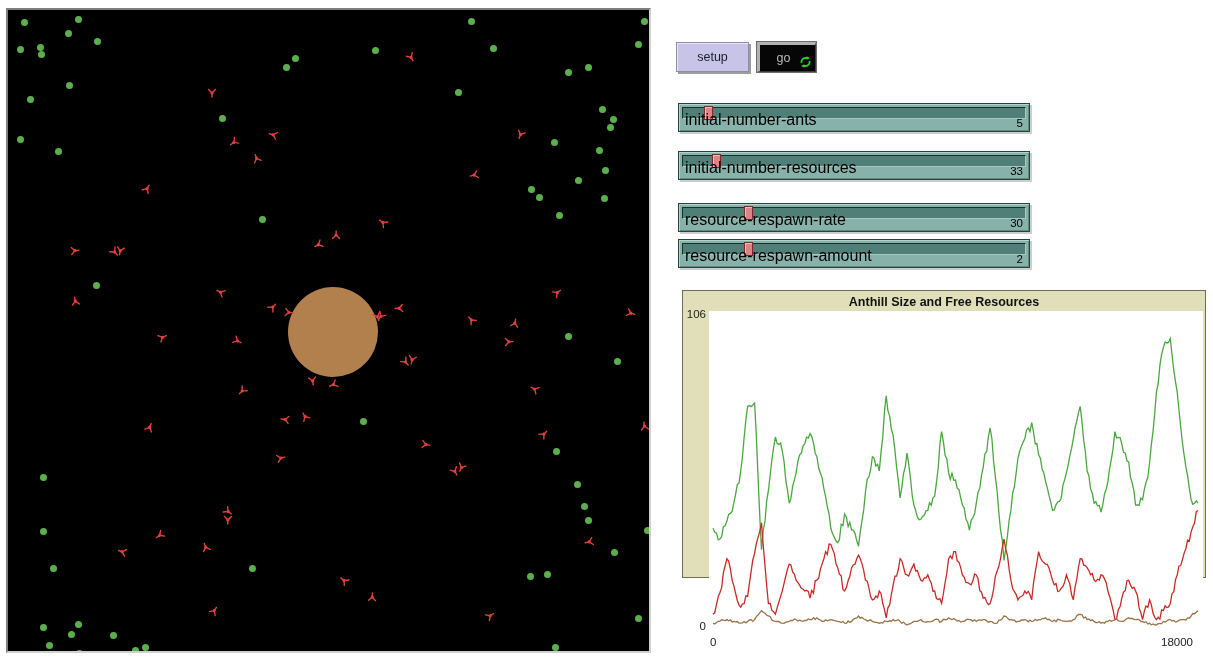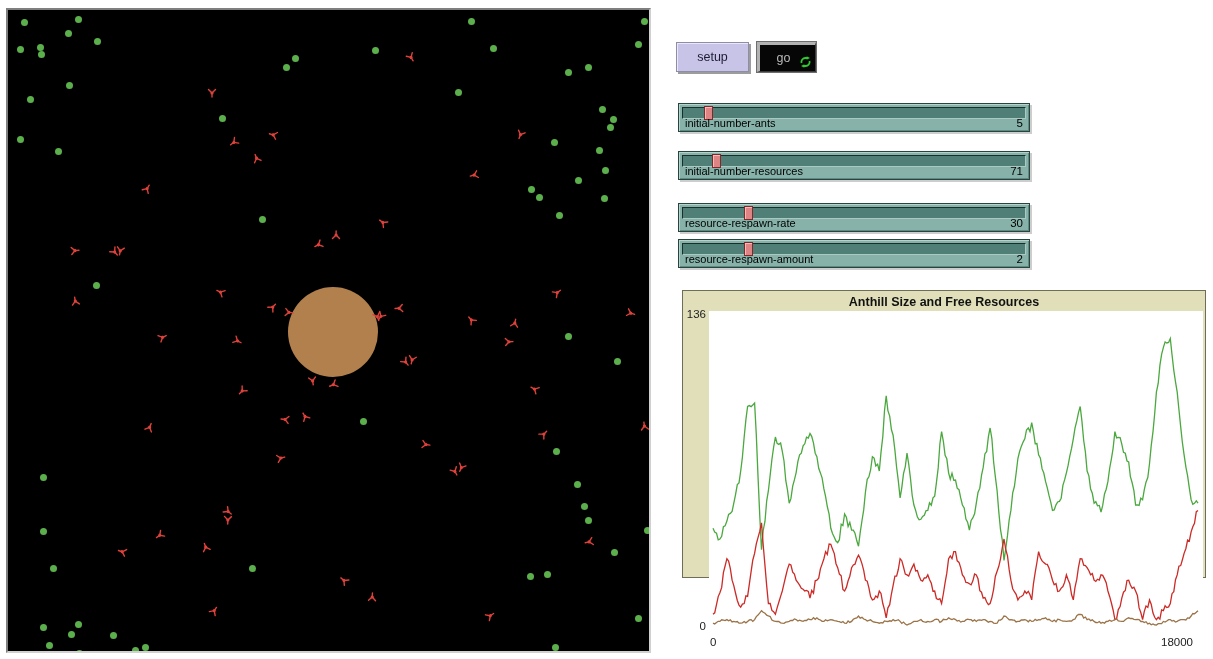--- a/index.html
+++ b/index.html
@@ -47,21 +47,21 @@
     position:absolute;left:3px;right:3px;top:3px;height:10px;
     background:#507f78;
     border-top:1px solid #17302c;border-left:1px solid #17302c;
     border-bottom:1px solid #a9c9c2;border-right:1px solid #a9c9c2;
   }
   .slider .handle{
     position:absolute;top:2px;width:9px;height:14px;
     background:#df8484;border:1px solid #7c2a2a;box-sizing:border-box;
     box-shadow:inset 1px 1px 0 #f2baba;
   }
-  .slider .slider-label{position:absolute;left:6px;bottom:2px;font-size:11px;color:#000;}
+  .slider .slider-label{position:absolute;left:6px;bottom:2px;font-size:16px;color:#000;}
   .slider .slider-value{position:absolute;right:6px;bottom:2px;font-size:11.5px;color:#000;}
   
   #plot{
     position:absolute;left:682px;top:290px;width:524px;height:288px;box-sizing:border-box;
     background:#e0dfba;border:1px solid #6d6d58;
   }
   #plot-title{position:absolute;left:0;right:0;top:4px;text-align:center;
     font-weight:bold;font-size:12.5px;color:#111;}
   #plot-area{position:absolute;left:26px;top:20px;width:494px;height:322px;background:#ffffff;}
   .axis-label{position:absolute;font-size:11.5px;color:#222;}
@@ -578,21 +578,21 @@
 <div class="slider" style="top:103px">
   <div class="groove"></div>
   <div class="handle" style="left: 25px;"></div>
   <span class="slider-label">initial-number-ants</span>
   <span class="slider-value">5</span>
 </div>
 <div class="slider" style="top:151px">
   <div class="groove"></div>
   <div class="handle" style="left: 33px;"></div>
   <span class="slider-label">initial-number-resources</span>
-  <span class="slider-value">71</span>
+  <span class="slider-value">33</span>
 </div>
 <div class="slider" style="top:203px">
   <div class="groove"></div>
   <div class="handle" style="left: 65px;"></div>
   <span class="slider-label">resource-respawn-rate</span>
   <span class="slider-value">30</span>
 </div>
 <div class="slider" style="top:239px">
   <div class="groove"></div>
   <div class="handle" style="left: 65px;"></div>
@@ -602,17 +602,17 @@
 
 <div id="plot">
   <div id="plot-title">Anthill Size and Free Resources</div>
   <div id="plot-area">
     <svg id="plot-svg" width="494" height="322" viewBox="0 0 494 322">
         <polyline points="4.0,217.3 5.7,221.0 7.5,222.2 9.2,228.9 10.9,228.0 12.7,225.3 14.4,215.8 16.1,214.9 17.9,210.1 19.6,203.4 21.3,202.4 23.1,200.4 24.8,192.2 26.5,183.9 28.3,173.6 30.0,171.9 31.7,160.0 33.4,146.3 35.2,125.8 36.9,108.6 38.6,95.5 40.4,94.6 42.1,95.6 43.8,94.0 45.6,92.0 47.3,123.7 49.0,165.1 50.8,205.5 52.5,238.8 54.2,219.5 56.0,210.2 57.7,189.8 59.4,179.7 61.2,163.9 62.9,148.5 64.6,136.3 66.4,126.0 68.1,132.4 69.8,133.4 71.6,132.0 73.3,140.3 75.0,150.0 76.8,169.7 78.5,179.1 80.2,192.2 81.9,187.7 83.7,175.2 85.4,168.9 87.1,161.8 88.9,150.4 90.6,143.9 92.3,142.2 94.1,134.9 95.8,132.8 97.5,126.1 99.3,127.0 101.0,122.4 102.7,125.3 104.5,132.1 106.2,142.2 107.9,145.7 109.7,157.3 111.4,161.9 113.1,166.9 114.9,177.9 116.6,185.6 118.3,195.5 120.1,203.2 121.8,217.3 123.5,222.5 125.3,226.3 127.0,230.0 128.7,231.6 130.4,228.7 132.2,213.2 133.9,214.6 135.6,203.0 137.4,206.3 139.1,215.5 140.8,211.4 142.6,219.1 144.3,219.2 146.0,222.3 147.8,229.8 149.5,235.2 151.2,221.6 153.0,209.5 154.7,198.9 156.4,181.5 158.2,168.3 159.9,165.8 161.6,159.0 163.4,145.7 165.1,147.0 166.8,154.9 168.6,153.2 170.3,160.0 172.0,141.4 173.8,125.6 175.5,99.8 177.2,84.8 178.9,99.6 180.7,105.1 182.4,118.5 184.1,124.2 185.9,139.2 187.6,156.3 189.3,169.6 191.1,186.9 192.8,176.6 194.5,162.7 196.3,155.6 198.0,142.1 199.7,153.0 201.5,167.6 203.2,184.5 204.9,194.0 206.7,199.6 208.4,206.1 210.1,208.7 211.9,208.3 213.6,205.4 215.3,204.3 217.1,199.6 218.8,199.4 220.5,191.8 222.3,194.2 224.0,186.8 225.7,185.1 227.4,171.8 229.2,156.9 230.9,132.7 232.6,120.6 234.4,130.7 236.1,144.4 237.8,147.8 239.6,161.8 241.3,168.3 243.0,162.2 244.8,169.3 246.5,169.0 248.2,177.2 250.0,178.7 251.7,186.9 253.4,194.0 255.2,196.9 256.9,208.1 258.6,211.2 260.4,219.1 262.1,209.4 263.8,207.0 265.6,202.8 267.3,192.2 269.0,181.5 270.8,177.2 272.5,164.3 274.2,156.4 275.9,142.9 277.7,140.4 279.4,125.6 281.1,117.0 282.9,127.8 284.6,150.7 286.3,165.4 288.1,179.7 289.8,200.9 291.5,218.7 293.3,229.2 295.0,249.5 296.7,238.0 298.5,224.4 300.2,208.8 301.9,199.4 303.7,181.9 305.4,175.5 307.1,162.5 308.9,147.5 310.6,140.5 312.3,135.4 314.1,131.1 315.8,127.8 317.5,119.0 319.3,116.9 321.0,120.6 322.7,111.7 324.4,120.4 326.2,132.7 327.9,132.5 329.6,143.9 331.4,147.3 333.1,157.9 334.8,162.0 336.6,170.7 338.3,176.9 340.0,184.4 341.8,191.4 343.5,199.4 345.2,199.0 347.0,193.9 348.7,191.0 350.4,190.4 352.2,187.2 353.9,174.4 355.6,168.9 357.4,161.8 359.1,154.4 360.8,145.2 362.6,137.2 364.3,127.8 366.0,117.1 367.8,109.9 369.5,101.6 371.2,95.5 372.9,109.9 374.7,129.5 376.4,141.1 378.1,160.0 379.9,164.8 381.6,178.1 383.3,182.3 385.1,192.2 386.8,190.7 388.5,194.8 390.3,194.4 392.0,201.2 393.7,194.4 395.5,183.0 397.2,178.2 398.9,170.7 400.7,157.0 402.4,147.8 404.1,137.3 405.9,120.6 407.6,126.9 409.3,126.3 411.1,126.5 412.8,133.1 414.5,141.3 416.3,142.3 418.0,150.0 419.7,151.0 421.4,165.7 423.2,172.0 424.9,179.7 426.6,194.0 428.4,193.9 430.1,194.4 431.8,187.1 433.6,188.7 435.3,178.6 437.0,171.2 438.8,166.6 440.5,152.8 442.2,134.9 444.0,120.6 445.7,102.5 447.4,81.2 449.2,72.5 450.9,54.4 452.6,43.3 454.4,36.4 456.1,30.9 457.8,32.0 459.6,31.5 461.3,27.5 463.0,43.5 464.8,59.3 466.5,70.9 468.2,81.2 469.9,98.2 471.7,115.9 473.4,131.7 475.1,143.9 476.9,156.1 478.6,164.8 480.3,176.9 482.1,188.7 483.8,193.3 485.5,192.3 487.3,189.8 489.0,192.2" fill="none" stroke="#4aa83e" stroke-width="1.3"></polyline>
         <polyline points="4.0,303.3 5.7,301.8 7.5,293.6 9.2,285.6 10.9,281.8 12.7,276.4 14.4,261.6 16.1,255.0 17.9,247.7 19.6,250.1 21.3,257.4 23.1,269.2 24.8,274.6 26.5,282.0 28.3,289.5 30.0,294.1 31.7,296.1 33.4,293.1 35.2,292.6 36.9,284.8 38.6,285.3 40.4,272.6 42.1,260.6 43.8,249.0 45.6,242.4 47.3,232.9 49.0,226.6 50.8,220.2 52.5,211.9 54.2,234.0 56.0,254.9 57.7,274.9 59.4,292.5 61.2,292.5 62.9,299.4 64.6,300.7 66.4,303.3 68.1,296.9 69.8,291.3 71.6,285.4 73.3,280.0 75.0,272.6 76.8,265.0 78.5,258.1 80.2,253.1 81.9,254.0 83.7,261.2 85.4,263.1 87.1,269.2 88.9,271.7 90.6,274.1 92.3,277.3 94.1,278.2 95.8,279.9 97.5,279.4 99.3,280.4 101.0,287.1 102.7,279.5 104.5,282.2 106.2,269.8 107.9,269.2 109.7,267.2 111.4,257.9 113.1,253.1 114.9,247.7 116.6,240.6 118.3,243.5 120.1,233.0 121.8,233.4 123.5,238.1 125.3,242.6 127.0,252.7 128.7,256.7 130.4,263.1 132.2,264.7 133.9,278.4 135.6,280.0 137.4,276.4 139.1,269.8 140.8,265.2 142.6,256.7 144.3,254.0 146.0,253.2 147.8,247.5 149.5,244.2 151.2,247.5 153.0,252.9 154.7,259.3 156.4,269.2 158.2,270.2 159.9,276.9 161.6,285.6 163.4,288.9 165.1,288.2 166.8,285.0 168.6,286.5 170.3,280.0 172.0,282.4 173.8,292.5 175.5,298.7 177.2,306.8 178.9,296.8 180.7,293.7 182.4,283.0 184.1,274.6 185.9,265.2 187.6,265.2 189.3,258.5 191.1,247.7 192.8,249.7 194.5,256.0 196.3,263.1 198.0,263.9 199.7,265.1 201.5,260.2 203.2,256.4 204.9,253.1 206.7,259.9 208.4,259.5 210.1,265.1 211.9,269.2 213.6,270.1 215.3,267.0 217.1,266.9 218.8,263.9 220.5,268.4 222.3,272.3 224.0,280.2 225.7,280.0 227.4,287.5 229.2,288.6 230.9,287.7 232.6,292.5 234.4,282.5 236.1,271.6 237.8,262.2 239.6,247.7 241.3,244.9 243.0,247.6 244.8,240.7 246.5,240.6 248.2,249.8 250.0,251.4 251.7,256.6 253.4,263.9 255.2,266.4 256.9,271.4 258.6,271.6 260.4,272.8 262.1,273.9 263.8,270.1 265.6,263.0 267.3,263.9 269.0,267.8 270.8,279.7 272.5,281.2 274.2,287.1 275.9,286.5 277.7,291.0 279.4,293.6 281.1,292.5 282.9,286.6 284.6,278.3 286.3,265.5 288.1,260.3 289.8,255.3 291.5,247.8 293.3,236.5 295.0,228.0 296.7,238.1 298.5,244.8 300.2,258.9 301.9,269.2 303.7,277.7 305.4,280.7 307.1,283.3 308.9,288.9 310.6,286.2 312.3,285.5 314.1,284.2 315.8,280.0 317.5,282.4 319.3,280.3 321.0,283.7 322.7,288.9 324.4,273.2 326.2,261.3 327.9,251.5 329.6,240.6 331.4,246.7 333.1,249.9 334.8,251.6 336.6,253.1 338.3,253.4 340.0,257.0 341.8,263.1 343.5,269.2 345.2,273.7 347.0,272.5 348.7,280.5 350.4,280.0 352.2,277.1 353.9,275.6 355.6,271.4 357.4,263.9 359.1,268.7 360.8,272.8 362.6,283.8 364.3,288.9 366.0,276.3 367.8,268.2 369.5,256.0 371.2,247.7 372.9,247.8 374.7,254.2 376.4,254.6 378.1,256.7 379.9,259.7 381.6,263.8 383.3,262.6 385.1,269.2 386.8,270.4 388.5,268.2 390.3,269.0 392.0,263.9 393.7,264.4 395.5,267.9 397.2,271.7 398.9,280.0 400.7,285.7 402.4,292.0 404.1,299.0 405.9,308.6 407.6,307.7 409.3,298.6 411.1,295.6 412.8,287.1 414.5,281.2 416.3,279.5 418.0,269.5 419.7,269.2 421.4,274.0 423.2,277.3 424.9,276.2 426.6,280.0 428.4,284.5 430.1,296.9 431.8,301.5 433.6,308.6 435.3,300.4 437.0,295.0 438.8,296.3 440.5,288.9 442.2,293.2 444.0,302.1 445.7,306.3 447.4,308.6 449.2,306.3 450.9,308.2 452.6,299.0 454.4,299.7 456.1,294.7 457.8,296.6 459.6,295.9 461.3,292.5 463.0,282.7 464.8,280.6 466.5,268.7 468.2,263.9 469.9,255.2 471.7,254.6 473.4,248.7 475.1,242.4 476.9,237.5 478.6,229.0 480.3,230.1 482.1,220.9 483.8,215.7 485.5,212.3 487.3,200.7 489.0,199.4" fill="none" stroke="#cc2a26" stroke-width="1.3"></polyline>
         <polyline points="4.0,312.2 5.7,313.0 7.5,311.5 9.2,310.3 10.9,310.4 12.7,308.8 14.4,309.1 16.1,309.6 17.9,308.6 19.6,309.8 21.3,308.9 23.1,310.9 24.8,310.4 26.5,310.8 28.3,310.5 30.0,312.1 31.7,312.2 33.4,311.8 35.2,310.5 36.9,311.8 38.6,310.4 40.4,308.9 42.1,308.6 43.8,310.4 45.6,308.6 47.3,305.6 49.0,304.1 50.8,301.9 52.5,299.7 54.2,301.3 56.0,302.3 57.7,304.2 59.4,305.0 61.2,305.5 62.9,309.0 64.6,309.9 66.4,310.4 68.1,310.5 69.8,310.5 71.6,311.8 73.3,312.2 75.0,312.4 76.8,311.2 78.5,310.8 80.2,310.4 81.9,309.3 83.7,309.5 85.4,307.9 87.1,308.6 88.9,310.0 90.6,309.2 92.3,309.8 94.1,310.4 95.8,309.3 97.5,309.5 99.3,307.9 101.0,308.6 102.7,308.6 104.5,306.6 106.2,308.3 107.9,306.8 109.7,308.4 111.4,309.0 113.1,310.3 114.9,310.4 116.6,308.8 118.3,309.7 120.1,309.2 121.8,308.6 123.5,309.0 125.3,309.6 127.0,309.9 128.7,310.4 130.4,310.7 132.2,311.5 133.9,310.5 135.6,312.2 137.4,312.3 139.1,310.0 140.8,311.4 142.6,310.4 144.3,308.3 146.0,307.4 147.8,307.0 149.5,305.0 151.2,307.1 153.0,306.3 154.7,308.0 156.4,308.6 158.2,310.1 159.9,309.4 161.6,308.8 163.4,310.4 165.1,311.0 166.8,311.3 168.6,311.6 170.3,312.2 172.0,311.7 173.8,312.0 175.5,309.9 177.2,310.4 178.9,310.5 180.7,309.8 182.4,310.2 184.1,308.6 185.9,309.9 187.6,309.5 189.3,308.7 191.1,310.4 192.8,312.4 194.5,311.1 196.3,313.1 198.0,314.0 199.7,313.1 201.5,312.7 203.2,311.5 204.9,310.4 206.7,310.3 208.4,310.4 210.1,309.5 211.9,308.6 213.6,310.3 215.3,310.8 217.1,311.2 218.8,310.4 220.5,310.8 222.3,310.7 224.0,309.9 225.7,308.6 227.4,308.2 229.2,308.5 230.9,311.3 232.6,310.4 234.4,308.3 236.1,308.6 237.8,308.7 239.6,306.8 241.3,307.8 243.0,308.5 244.8,307.7 246.5,308.6 248.2,310.0 250.0,309.4 251.7,311.1 253.4,310.4 255.2,310.4 256.9,308.9 258.6,308.2 260.4,308.6 262.1,308.7 263.8,310.1 265.6,308.8 267.3,310.4 269.0,309.0 270.8,308.8 272.5,309.4 274.2,308.6 275.9,308.7 277.7,309.9 279.4,311.2 281.1,310.4 282.9,310.6 284.6,312.1 286.3,312.4 288.1,312.2 289.8,309.2 291.5,309.1 293.3,307.8 295.0,305.0 296.7,305.3 298.5,307.1 300.2,308.8 301.9,308.6 303.7,309.0 305.4,309.2 307.1,310.9 308.9,310.4 310.6,310.3 312.3,309.0 314.1,309.0 315.8,308.6 317.5,309.2 319.3,310.8 321.0,309.1 322.7,310.4 324.4,310.2 326.2,308.4 327.9,309.5 329.6,308.6 331.4,308.9 333.1,307.6 334.8,307.5 336.6,306.8 338.3,308.6 340.0,308.3 341.8,309.8 343.5,310.4 345.2,309.1 347.0,310.8 348.7,308.2 350.4,308.6 352.2,309.5 353.9,310.1 355.6,310.1 357.4,310.4 359.1,310.1 360.8,309.9 362.6,310.1 364.3,308.6 366.0,308.0 367.8,304.6 369.5,303.5 371.2,303.3 372.9,303.5 374.7,307.0 376.4,306.0 378.1,308.6 379.9,307.9 381.6,309.6 383.3,308.8 385.1,310.4 386.8,311.5 388.5,311.7 390.3,310.5 392.0,312.2 393.7,311.5 395.5,312.2 397.2,310.5 398.9,310.4 400.7,309.2 402.4,310.2 404.1,309.5 405.9,308.6 407.6,307.9 409.3,309.9 411.1,310.2 412.8,310.4 414.5,310.4 416.3,308.8 418.0,307.5 419.7,306.8 421.4,307.5 423.2,307.5 424.9,308.4 426.6,308.6 428.4,308.3 430.1,308.6 431.8,310.5 433.6,310.4 435.3,311.5 437.0,310.7 438.8,312.9 440.5,312.2 442.2,313.8 444.0,312.9 445.7,313.8 447.4,314.0 449.2,312.7 450.9,312.6 452.6,312.6 454.4,310.4 456.1,311.0 457.8,310.0 459.6,308.7 461.3,308.6 463.0,310.1 464.8,309.5 466.5,311.1 468.2,310.4 469.9,309.3 471.7,308.6 473.4,308.6 475.1,308.6 476.9,309.0 478.6,306.9 480.3,307.2 482.1,305.0 483.8,302.5 485.5,302.8 487.3,301.3 489.0,299.7" fill="none" stroke="#9b7347" stroke-width="1.3"></polyline>
       </svg>
   </div>
-  <div id="y-max-label" class="axis-label">136</div>
+  <div id="y-max-label" class="axis-label">106</div>
   <div id="y-min-label" class="axis-label">0</div>
   <div id="x-min-label" class="axis-label">0</div>
   <div id="x-max-label" class="axis-label">18000</div>
 </div>
 
 </body></html>

